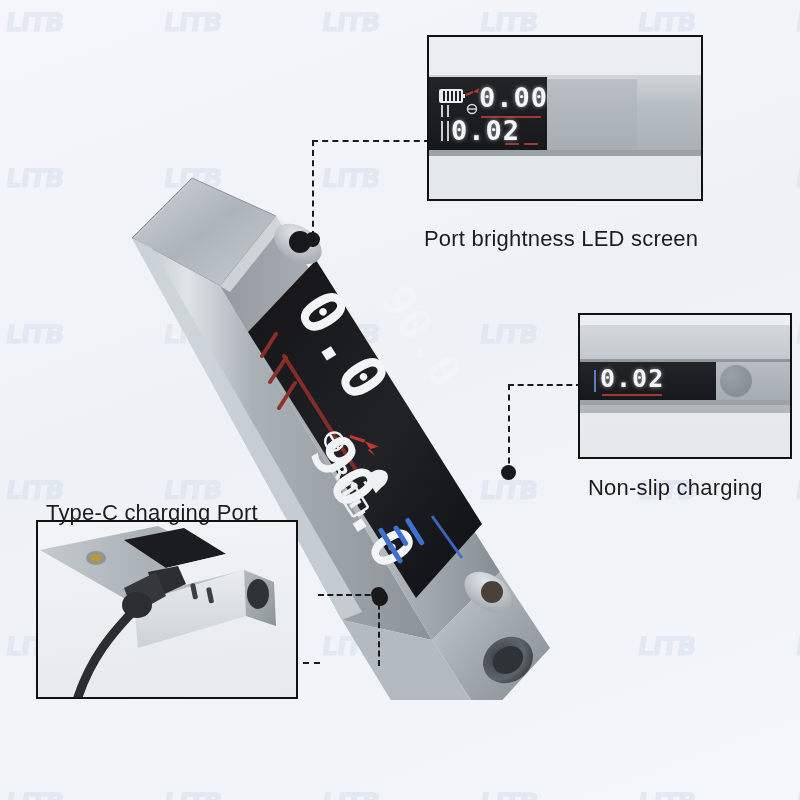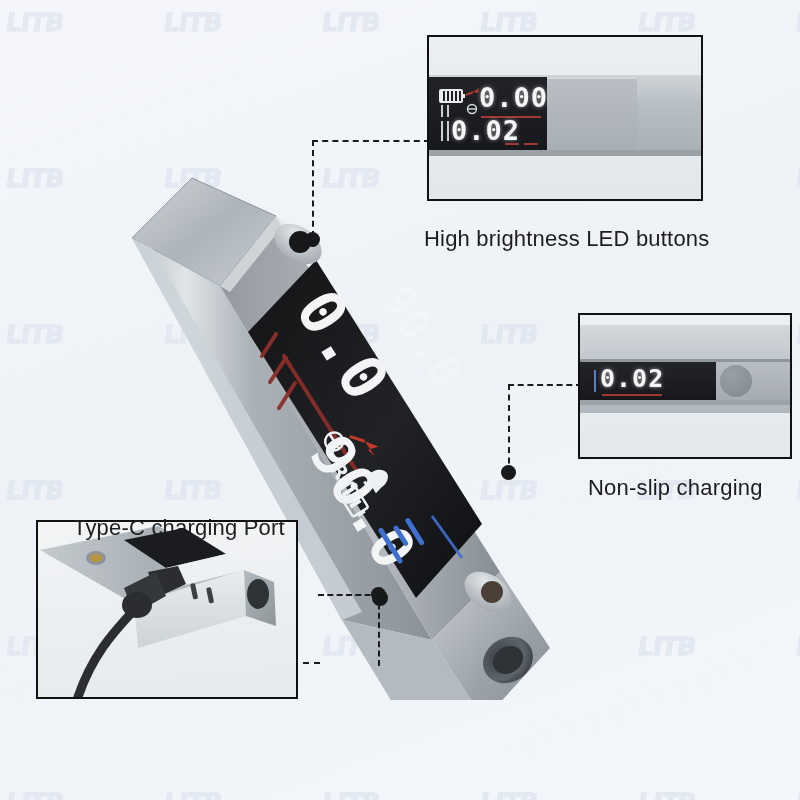--- a/index.html
+++ b/index.html
@@ -363,17 +363,17 @@
       <g>
         <path d="M110,50 L140,44 L148,62 L118,76 Z" fill="#2b2d30"></path>
         <path d="M86,66 L118,50 L128,74 L96,92 Z" fill="#35383b"></path>
         <ellipse cx="99" cy="83" rx="15" ry="13" fill="#2b2d30"></ellipse>
       </g>
 
       <path d="M96,88 C82,104 56,128 40,175" stroke="#2b2d30" stroke-width="9" fill="none" stroke-linecap="round"></path>
     </svg>
   </div>
 
-  <div class="label" style="left:424px;top:226px;">High brightness LED buttons</div>
+  <div class="label" style="left:424px;top:226px;">Port brightness LED screen</div>
   <div class="label" style="left:588px;top:475px;">Non-slip charging</div>
-  <div class="label" style="left:46px;top:515px;margin-left:27px;">Type-C charging Port</div>
+  <div class="label" style="left:46px;top:500px;">Type-C charging Port</div>
 
 </div>
 
 </body></html>

